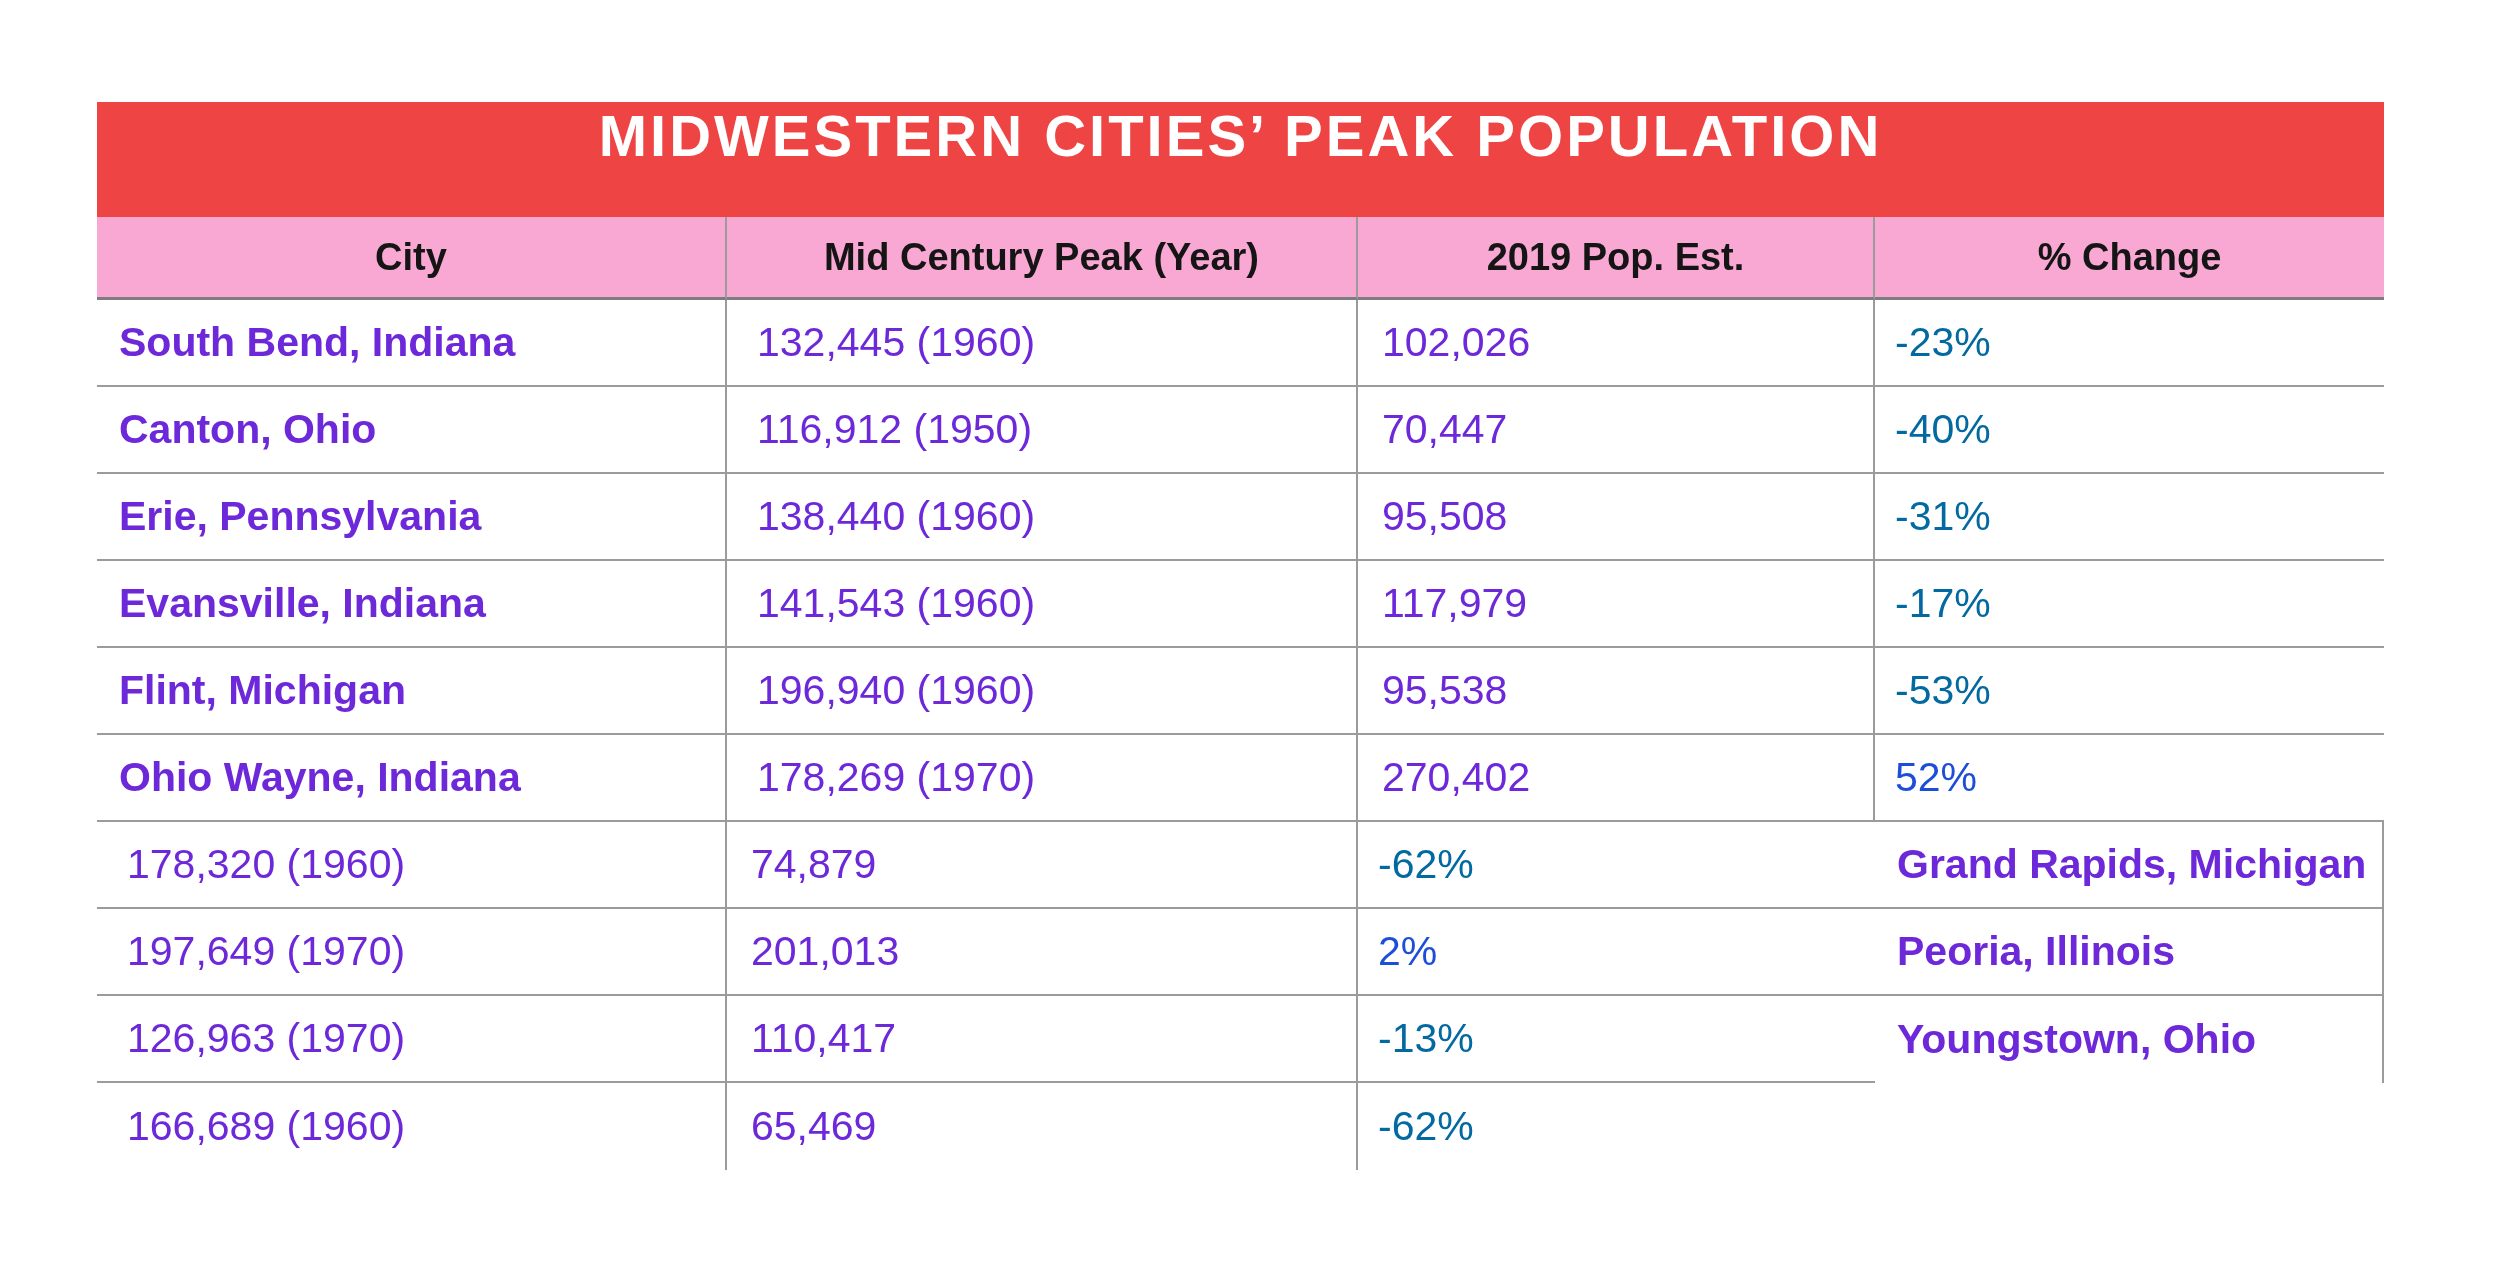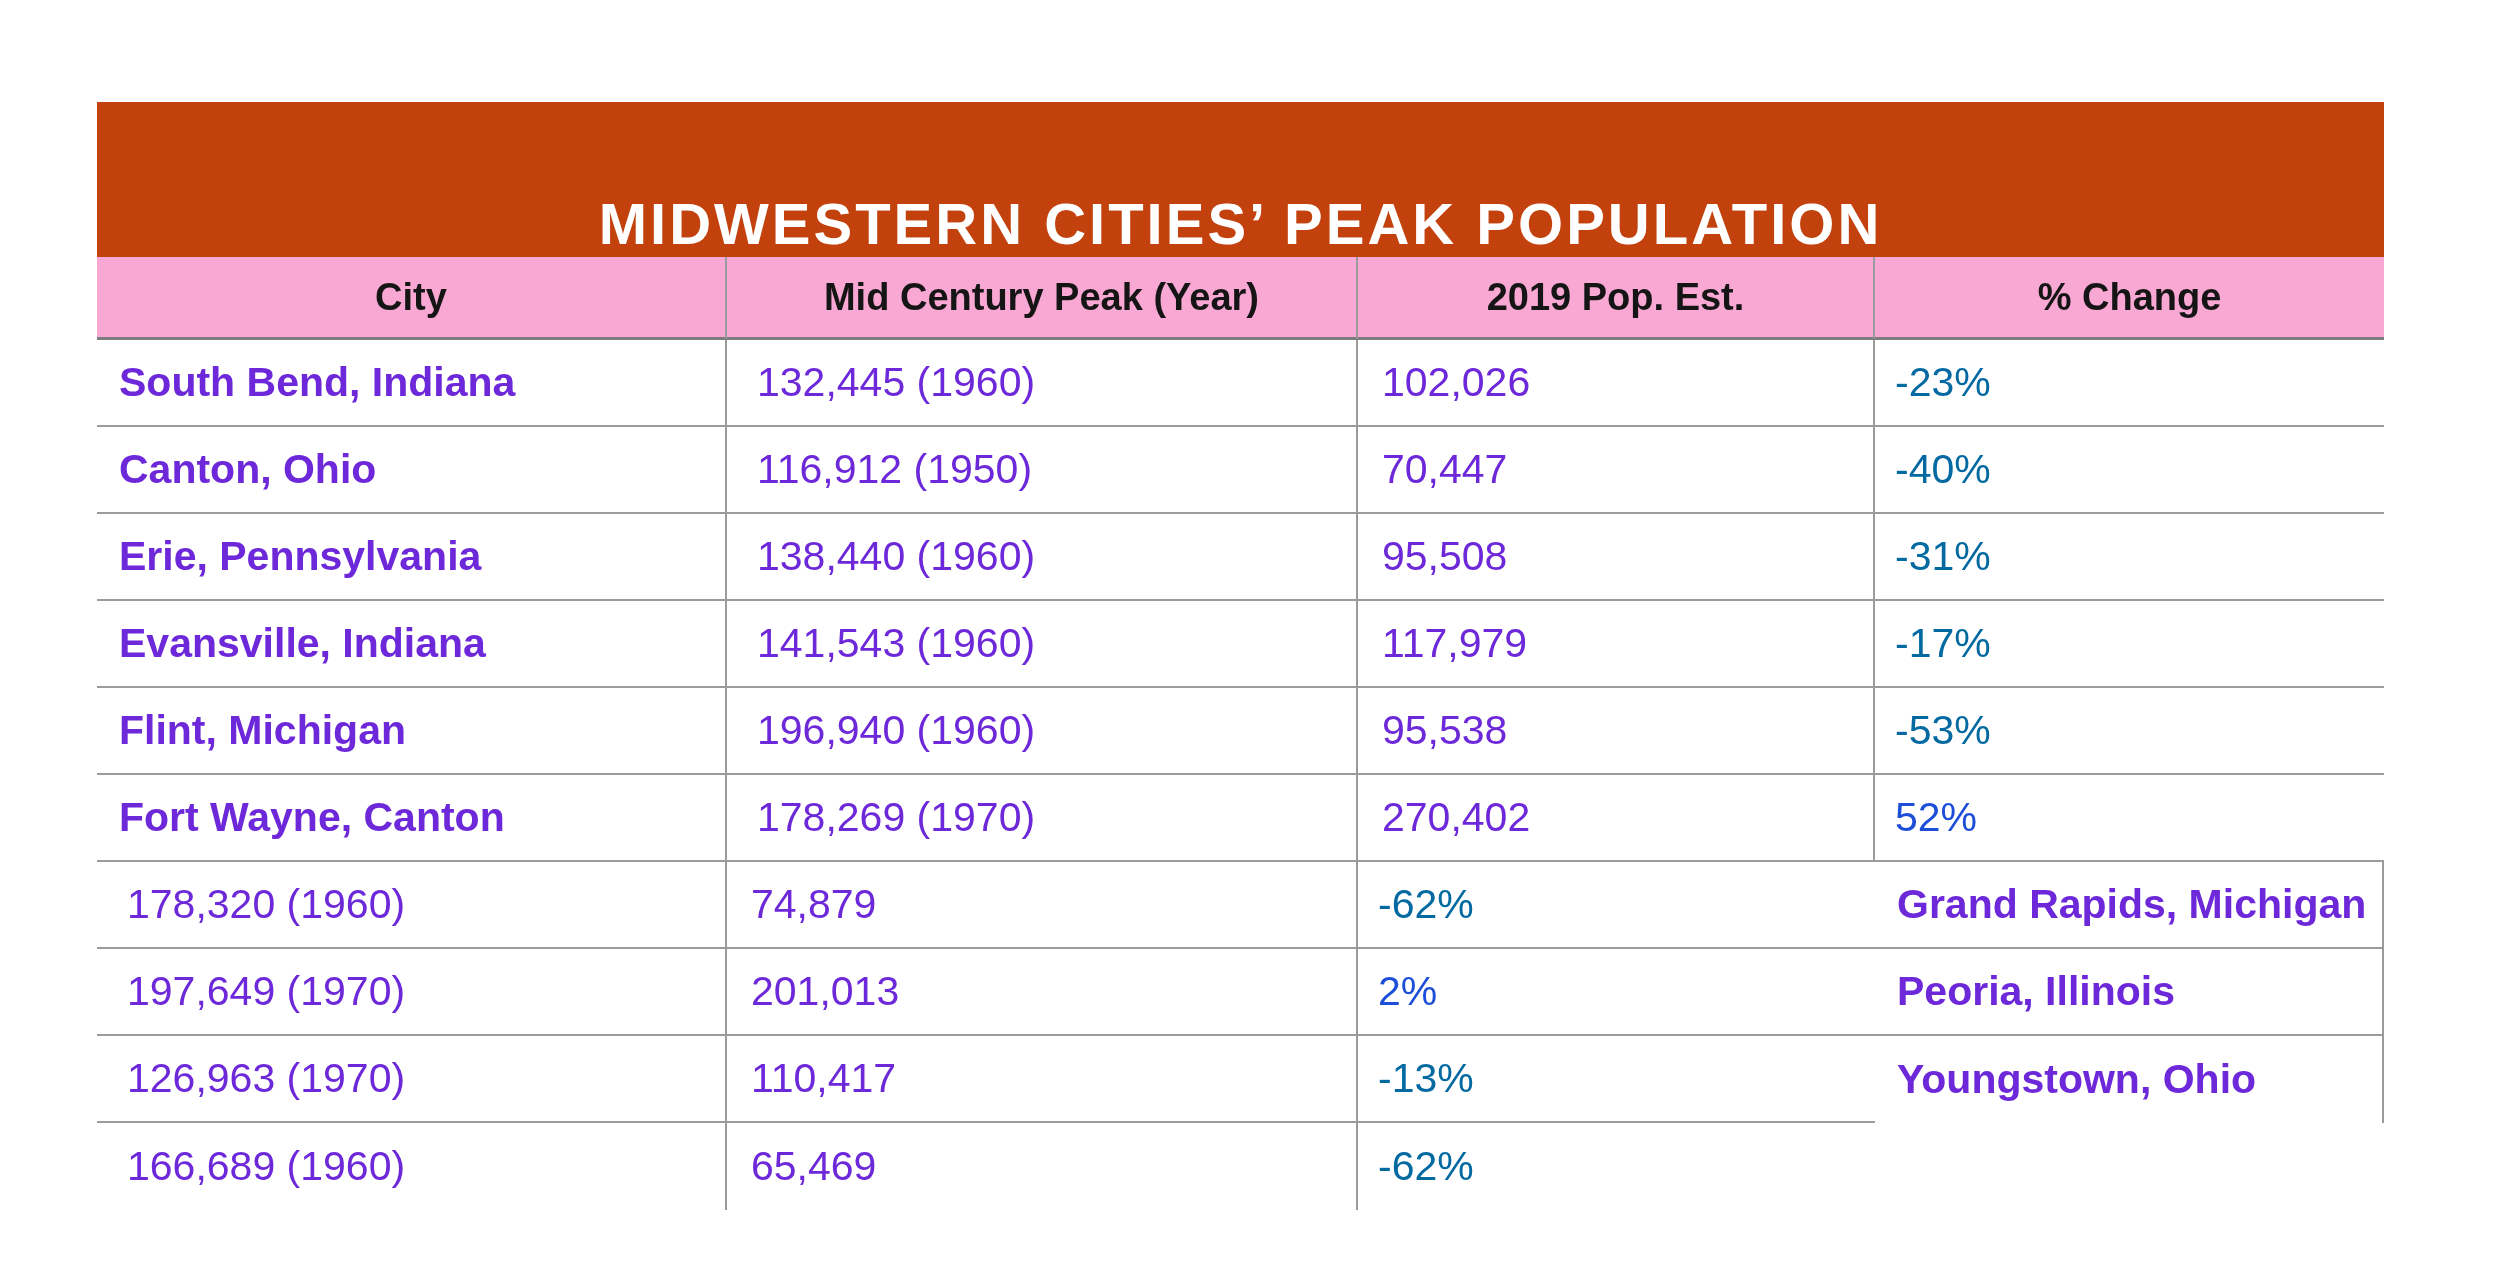--- a/index.html
+++ b/index.html
@@ -12,24 +12,24 @@
     overflow: hidden;
   }
   .stage {
     position: absolute;
     left: 97px;
     top: 102px;
     width: 2287px;
   }
   .banner {
     width: 100%;
-    height: 155px;
-    background: #c2410c;
+    height: 115px;
+    background: #ef4444;
     display: flex;
-    align-items: flex-end;
+    align-items: flex-start;
     justify-content: center;
   }
   .banner span {
     color: #ffffff;
     font-size: 58px;
     font-weight: bold;
     letter-spacing: 3px;
     white-space: nowrap;
   }
   .grid {
@@ -104,21 +104,21 @@
     <div class="dc c1 city">Evansville, Indiana</div>
     <div class="dc c2 peak">141,543 (1960)</div>
     <div class="dc c3 pop">117,979</div>
     <div class="dc chg" data-sign="neg">-17%</div>
 
     <div class="dc c1 city">Flint, Michigan</div>
     <div class="dc c2 peak">196,940 (1960)</div>
     <div class="dc c3 pop">95,538</div>
     <div class="dc chg" data-sign="neg">-53%</div>
 
-    <div class="dc c1 city">Fort Wayne, Canton</div>
+    <div class="dc c1 city">Ohio Wayne, Indiana</div>
     <div class="dc c2 peak">178,269 (1970)</div>
     <div class="dc c3 pop">270,402</div>
     <div class="dc chg" data-sign="pos">52%</div>
 
     <div class="dc c2 peak">178,320 (1960)</div>
     <div class="dc c3 pop">74,879</div>
     <div class="dc chg" data-sign="neg">-62%</div>
 
     <div class="dc c1 city">Grand Rapids, Michigan</div>
     <div class="dc c2 peak">197,649 (1970)</div>

